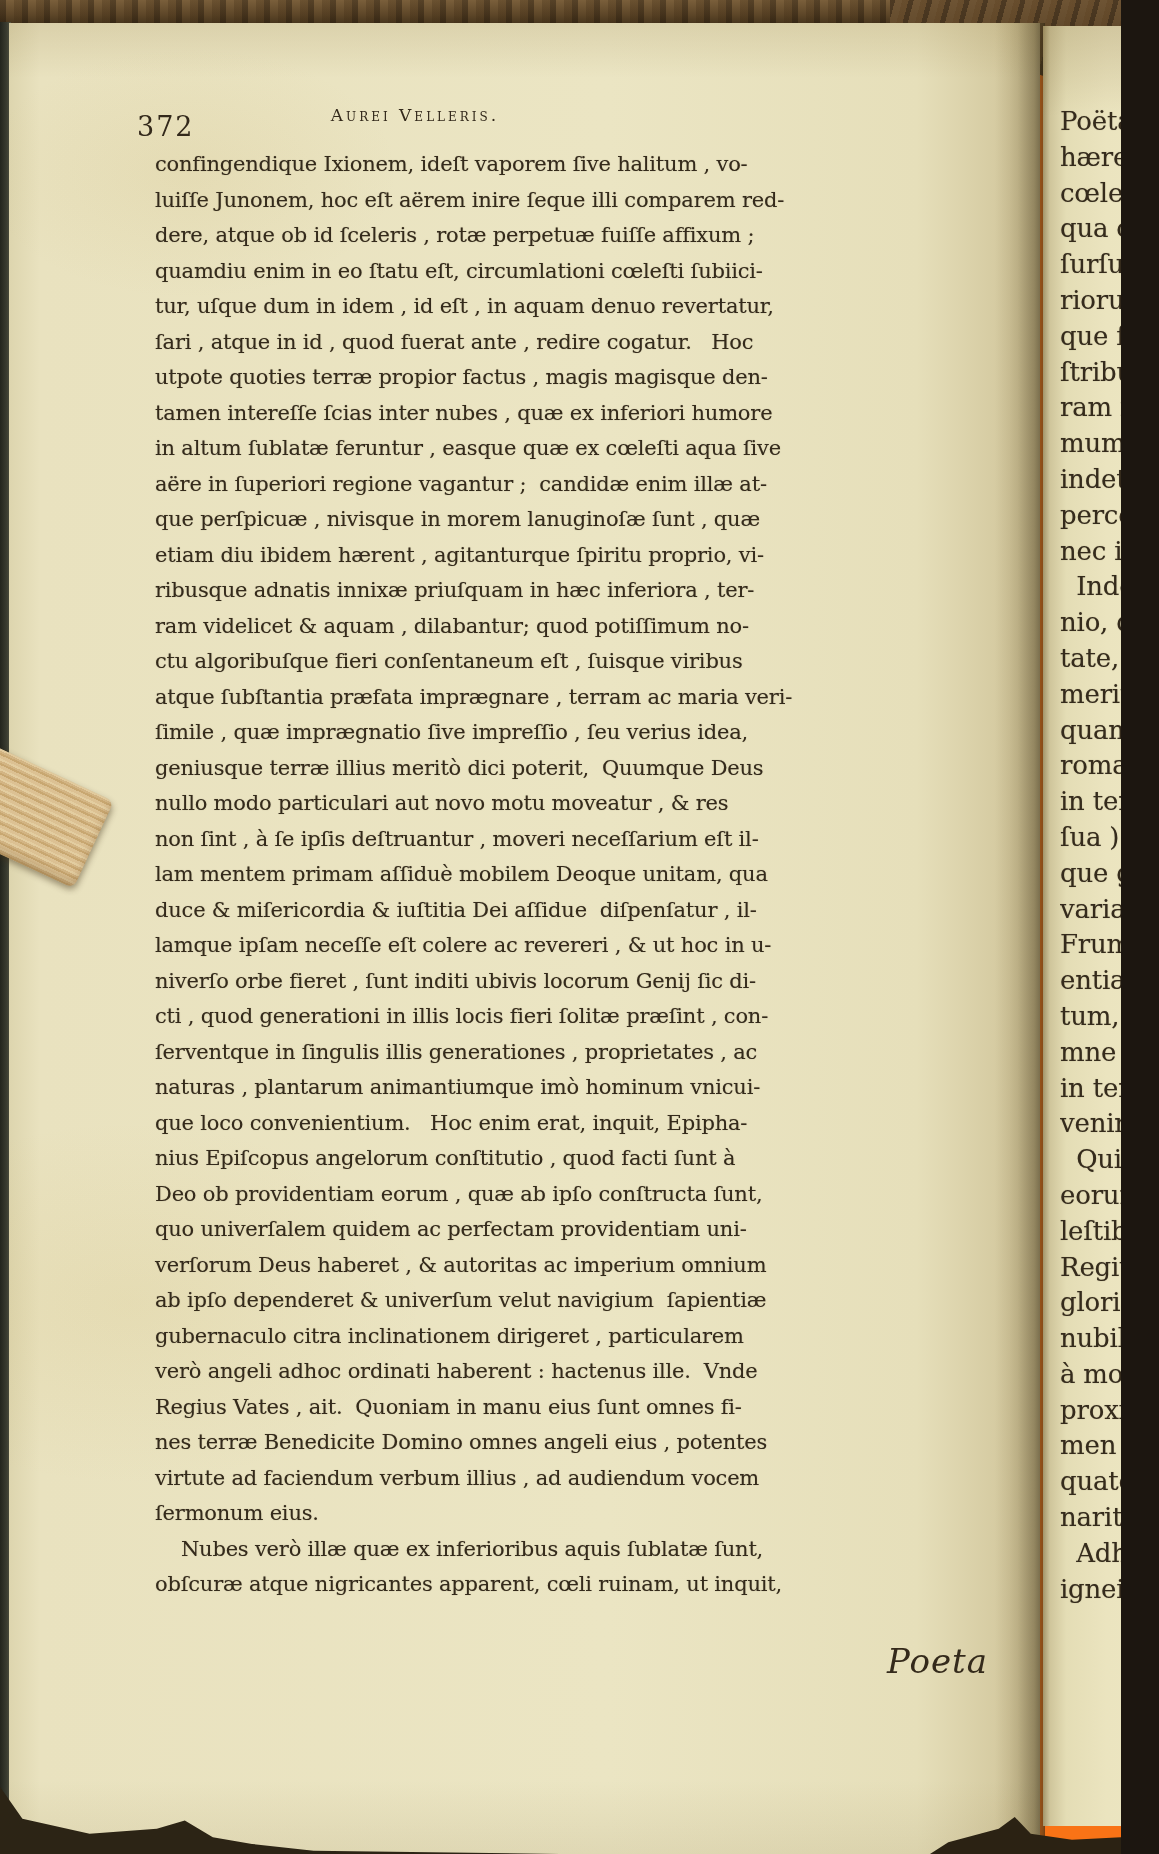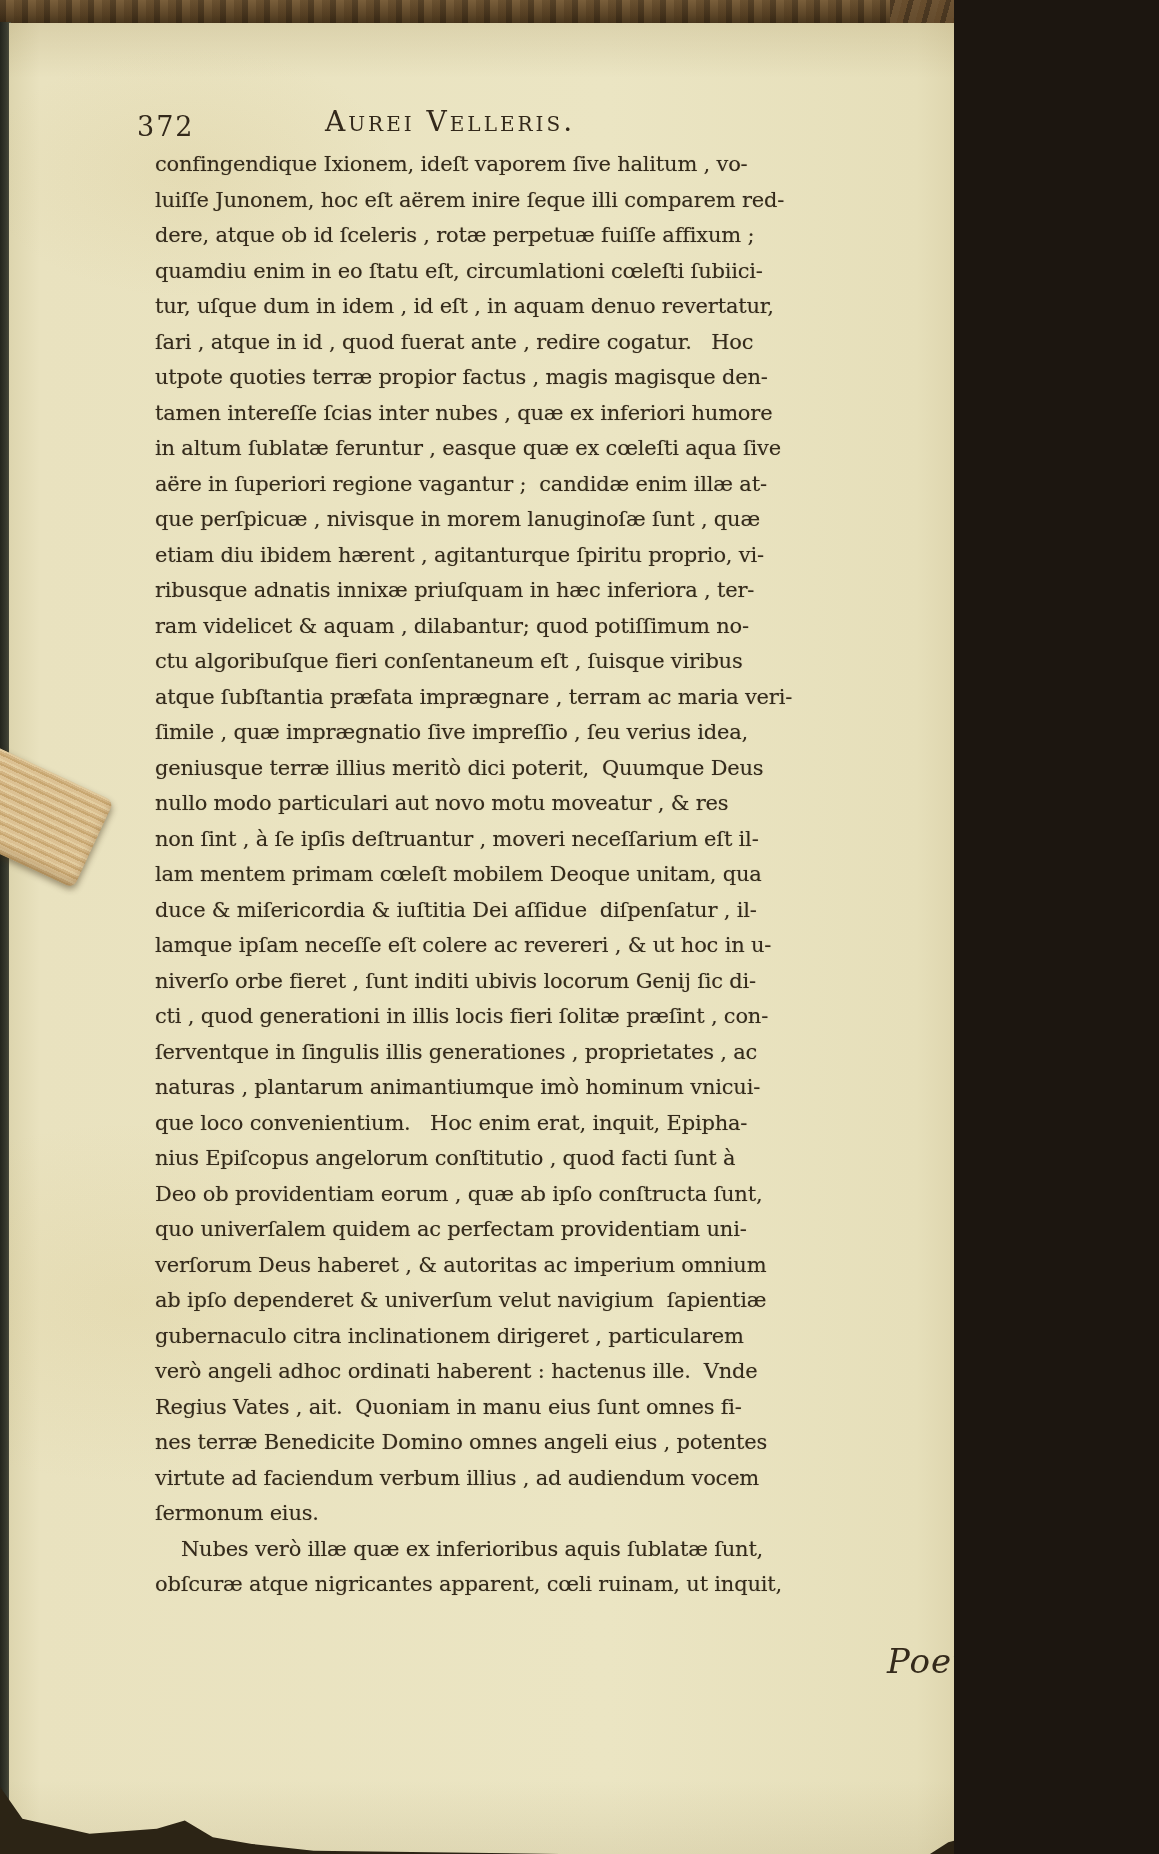--- a/index.html
+++ b/index.html
@@ -1,17 +1,17 @@
 <!DOCTYPE html>
 <html><head>
 <meta charset="utf-8">
 <style>
   html,body{margin:0;padding:0;background:#1c1610;}
   .stage{
-    position:relative;width:954px;height:1854px;overflow:hidden;
+    position:relative;width:1121px;height:1854px;overflow:hidden;
     background:#f97316;font-family:"DejaVu Serif","Liberation Serif",serif;
   }
   
   .binding-top{
     position:absolute;left:0;top:0;width:1159px;height:27px;
     background:
       repeating-linear-gradient(90deg, rgba(20,12,4,.35) 0 6px, rgba(0,0,0,0) 6px 14px, rgba(60,40,18,.25) 14px 22px),
       linear-gradient(180deg,#7a5f3b 0%,#5d4628 55%,#3e2e18 100%);
   }
   .binding-top-right{
@@ -45,21 +45,21 @@
       linear-gradient(180deg, rgba(140,115,60,.16) 0%, rgba(0,0,0,0) 3%),
       linear-gradient(0deg, rgba(120,100,50,.10) 0%, rgba(0,0,0,0) 4%),
       linear-gradient(90deg,#ddd5ae 0%,#e9e2bf 3%,#ebe5c3 58%,#e6dfba 88%,#d3c89e 97%,#bdb289 100%);
   }
   .page-num{
     position:absolute;left:128px;top:88px;font-size:27px;color:#33291b;
     letter-spacing:2px;
   }
   .running-header{
     position:absolute;left:316px;top:82px;width:180px;text-align:center;
-    font-variant:small-caps;font-size:28px;letter-spacing:3px;color:#33291b;white-space:nowrap;
+    font-variant:small-caps;font-size:17px;letter-spacing:3px;color:#33291b;white-space:nowrap;
   }
   .body-block{
     position:absolute;left:146px;top:124px;width:872px;
   }
   .bline{
     white-space:pre;font-size:21px;line-height:35.5px;height:35.5px;
     color:#342a1b;letter-spacing:-0.2px;
     text-shadow:0 0 1px rgba(52,42,27,.35);
   }
   .catchword{
@@ -124,21 +124,21 @@
         <div class="bline">que perſpicuæ , nivisque in morem lanuginoſæ ſunt , quæ</div>
         <div class="bline">etiam diu ibidem hærent , agitanturque ſpiritu proprio, vi-</div>
         <div class="bline">ribusque adnatis innixæ priuſquam in hæc inferiora , ter-</div>
         <div class="bline">ram videlicet &amp; aquam , dilabantur; quod potiſſimum no-</div>
         <div class="bline">ctu algoribuſque fieri conſentaneum eſt , ſuisque viribus</div>
         <div class="bline">atque ſubſtantia præfata imprægnare , terram ac maria veri-</div>
         <div class="bline">ſimile , quæ imprægnatio ſive impreſſio , ſeu verius idea,</div>
         <div class="bline">geniusque terræ illius meritò dici poterit,  Quumque Deus</div>
         <div class="bline">nullo modo particulari aut novo motu moveatur , &amp; res</div>
         <div class="bline">non ſint , à ſe ipſis deſtruantur , moveri neceſſarium eſt il-</div>
-        <div class="bline">lam mentem primam cœleſt mobilem Deoque unitam, qua</div>
+        <div class="bline">lam mentem primam aſſiduè mobilem Deoque unitam, qua</div>
         <div class="bline">duce &amp; miſericordia &amp; iuſtitia Dei aſſidue  diſpenſatur , il-</div>
         <div class="bline">lamque ipſam neceſſe eſt colere ac revereri , &amp; ut hoc in u-</div>
         <div class="bline">niverſo orbe fieret , ſunt inditi ubivis locorum Genij ſic di-</div>
         <div class="bline">cti , quod generationi in illis locis fieri ſolitæ præſint , con-</div>
         <div class="bline">ſerventque in ſingulis illis generationes , proprietates , ac</div>
         <div class="bline">naturas , plantarum animantiumque imò hominum vnicui-</div>
         <div class="bline">que loco convenientium.   Hoc enim erat, inquit, Epipha-</div>
         <div class="bline">nius Epiſcopus angelorum conſtitutio , quod facti ſunt à</div>
         <div class="bline">Deo ob providentiam eorum , quæ ab ipſo conſtructa ſunt,</div>
         <div class="bline">quo univerſalem quidem ac perfectam providentiam uni-</div>

